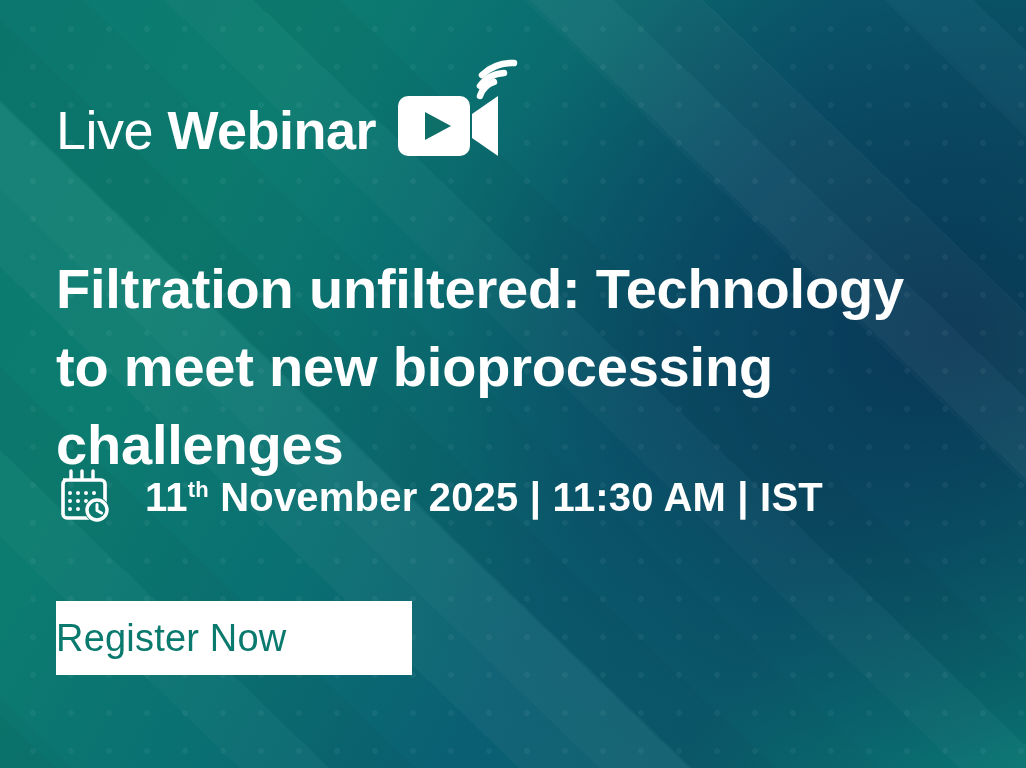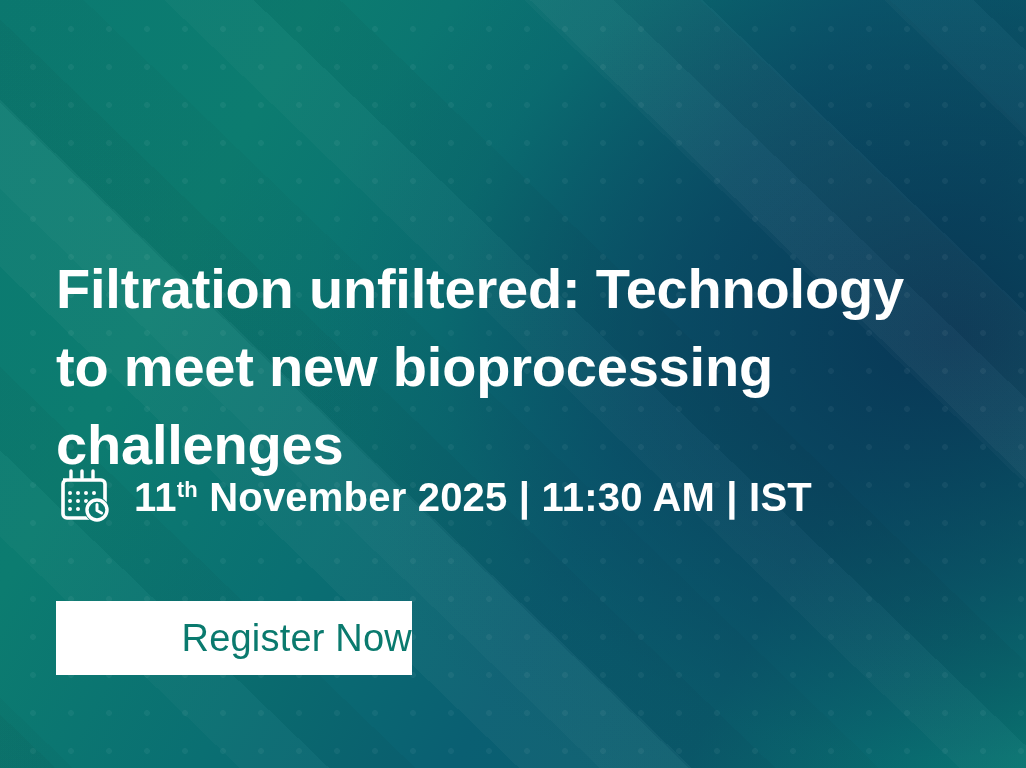--- a/index.html
+++ b/index.html
@@ -119,21 +119,21 @@
     letter-spacing: -0.2px;
   }
 
   
   .date-row {
     position: absolute;
     left: 56px;
     top: 468px;
     display: flex;
     align-items: center;
-    gap: 20px;
+    gap: 31px;
   }
   .cal-icon {
     width: 58px;
     height: 58px;
     flex: none;
   }
   .cal-icon svg { display: block; }
   .date-text {
     color: #ffffff;
     font-size: 40px;
@@ -153,21 +153,21 @@
     position: absolute;
     left: 56px;
     top: 601px;
     width: 356px;
     height: 74px;
     background: #ffffff;
     border: none;
     border-radius: 0;
     display: flex;
     align-items: center;
-    justify-content: flex-end;
+    justify-content: flex-start;
     cursor: pointer;
     padding: 0;
   }
   .register-btn span {
     color: #0a7a6e;
     font-size: 38px;
     font-weight: 500;
     letter-spacing: 0.2px;
     line-height: 1;
   }
@@ -176,20 +176,40 @@
 <body>
 
 <div class="banner">
 
   <div class="bands"></div>
   <div class="bands2"></div>
   <div class="dots"></div>
 
   <div class="content">
 
+    <div class="header-row">
+      <div class="live-webinar">
+        <span class="w-live">Live</span><span>&nbsp;</span><span class="w-webinar">Webinar</span>
+      </div>
+
+      <div class="video-icon">
+        <svg viewBox="0 0 130 105" width="130" height="105" aria-hidden="true">
+
+          <rect x="4" y="38" width="72" height="60" rx="10" ry="10" fill="#ffffff"></rect>
+
+          <path d="M31 54 L57 68 L31 82 Z" fill="#0d6f68"></path>
+
+          <path d="M78 56 L104 38 L104 98 L78 80 Z" fill="#ffffff"></path>
+
+          <path d="M86 38 A22 22 0 0 1 100 24" fill="none" stroke="#ffffff" stroke-width="6.5" stroke-linecap="round"></path>
+          <path d="M86 28 A32 32 0 0 1 110 15" fill="none" stroke="#ffffff" stroke-width="6.5" stroke-linecap="round"></path>
+          <path d="M88 17 A44 44 0 0 1 120 5" fill="none" stroke="#ffffff" stroke-width="6.5" stroke-linecap="round"></path>
+        </svg>
+      </div>
+    </div>
 
     <h1 class="title">Filtration unfiltered: Technology to meet new bioprocessing challenges</h1>
 
     <div class="date-row">
       <div class="cal-icon">
         <svg viewBox="0 0 58 58" width="58" height="58" aria-hidden="true">
 
           <path d="M15 3 v7 M26 3 v7 M37 3 v7" stroke="#ffffff" stroke-width="3.4" stroke-linecap="round" fill="none"></path>
 
           <path d="M7 12 h38 a4 4 0 0 1 4 4 v30 a4 4 0 0 1 -4 4 h-34 a4 4 0 0 1 -4 -4 v-30 a4 4 0 0 1 4 -4 z" fill="none" stroke="#ffffff" stroke-width="3.6"></path>

